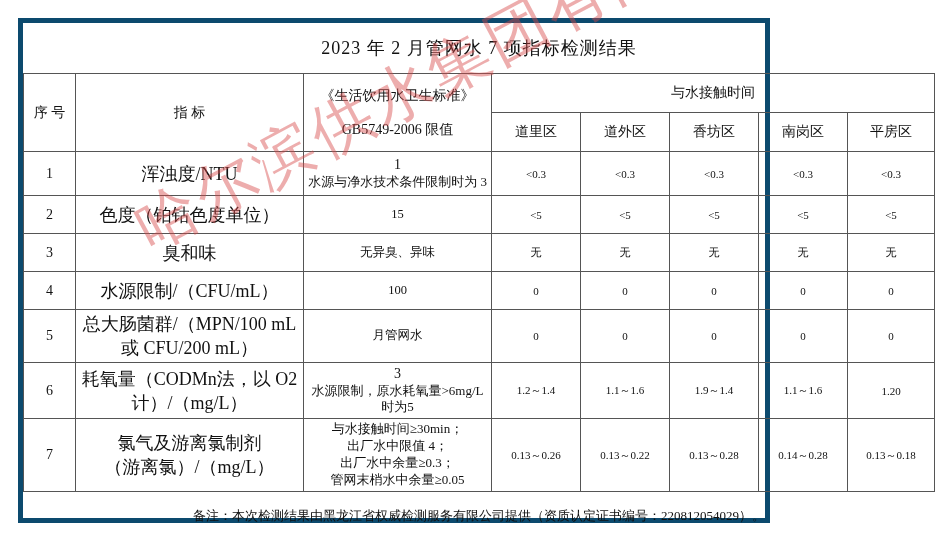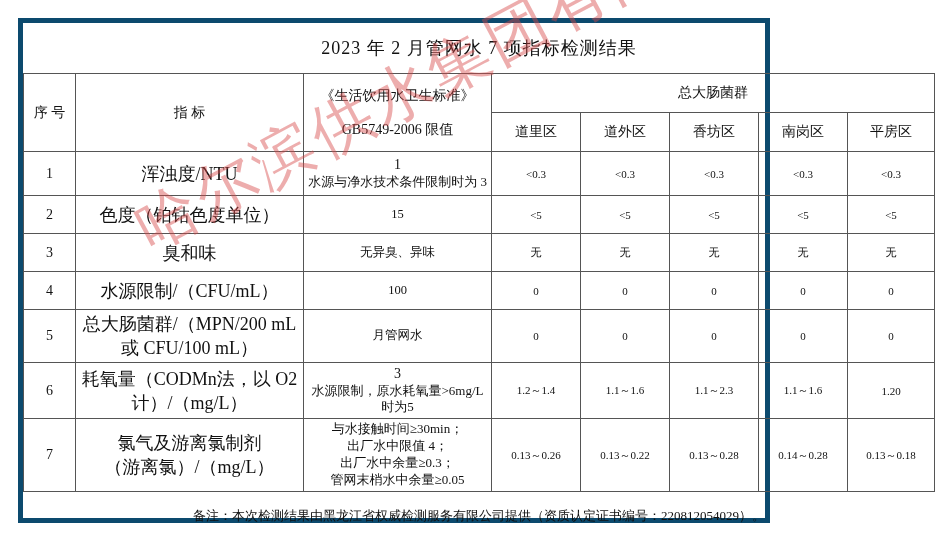--- a/index.html
+++ b/index.html
@@ -132,21 +132,21 @@
         <td class="title-cell" colspan="8">2023 年 2 月管网水 7 项指标检测结果</td>
       </tr>
       <tr>
         <td class="hdr" rowspan="2">序 号</td>
         <td class="hdr" rowspan="2">指  标</td>
         <td class="hdr" rowspan="2">
           <span class="sep">《生活饮用水卫生标准》</span>
           <span class="sep" style="display:inline-block;height:8px"></span>
           <span class="sep">GB5749-2006 限值</span>
         </td>
-        <td class="hdr" colspan="5">总大肠菌群</td>
+        <td class="hdr" colspan="5">与水接触时间</td>
       </tr>
       <tr>
         <td class="hdr">道里区</td>
         <td class="hdr">道外区</td>
         <td class="hdr">香坊区</td>
         <td class="hdr">南岗区</td>
         <td class="hdr">平房区</td>
       </tr>
 
       <tr class="row-h2">
@@ -191,39 +191,39 @@
         <td class="std big">100</td>
         <td class="val">0</td>
         <td class="val">0</td>
         <td class="val">0</td>
         <td class="val">0</td>
         <td class="val">0</td>
       </tr>
 
       <tr class="row-h">
         <td class="idx">5</td>
-        <td class="ind">总大肠菌群/（MPN/200 mL 或 CFU/100 mL）</td>
+        <td class="ind">总大肠菌群/（MPN/100 mL 或 CFU/200 mL）</td>
         <td class="std big">月管网水</td>
         <td class="val">0</td>
         <td class="val">0</td>
         <td class="val">0</td>
         <td class="val">0</td>
         <td class="val">0</td>
       </tr>
 
       <tr class="row-h2">
         <td class="idx">6</td>
         <td class="ind">耗氧量（CODMn法，以 O2 计）/（mg/L）</td>
         <td class="std">
           <span class="sep big">3</span>
           <span class="std-sub">水源限制，原水耗氧量&gt;6mg/L时为5</span>
         </td>
         <td class="val">1.2～1.4</td>
         <td class="val">1.1～1.6</td>
-        <td class="val">1.1～2.3</td>
+        <td class="val">1.9～1.4</td>
         <td class="val">1.1～1.6</td>
         <td class="val">1.20</td>
       </tr>
 
       <tr class="row-h3">
         <td class="idx">7</td>
         <td class="ind">
           <span class="sep">氯气及游离氯制剂</span>
           <span class="sep">（游离氯）/（mg/L）</span>
         </td>

